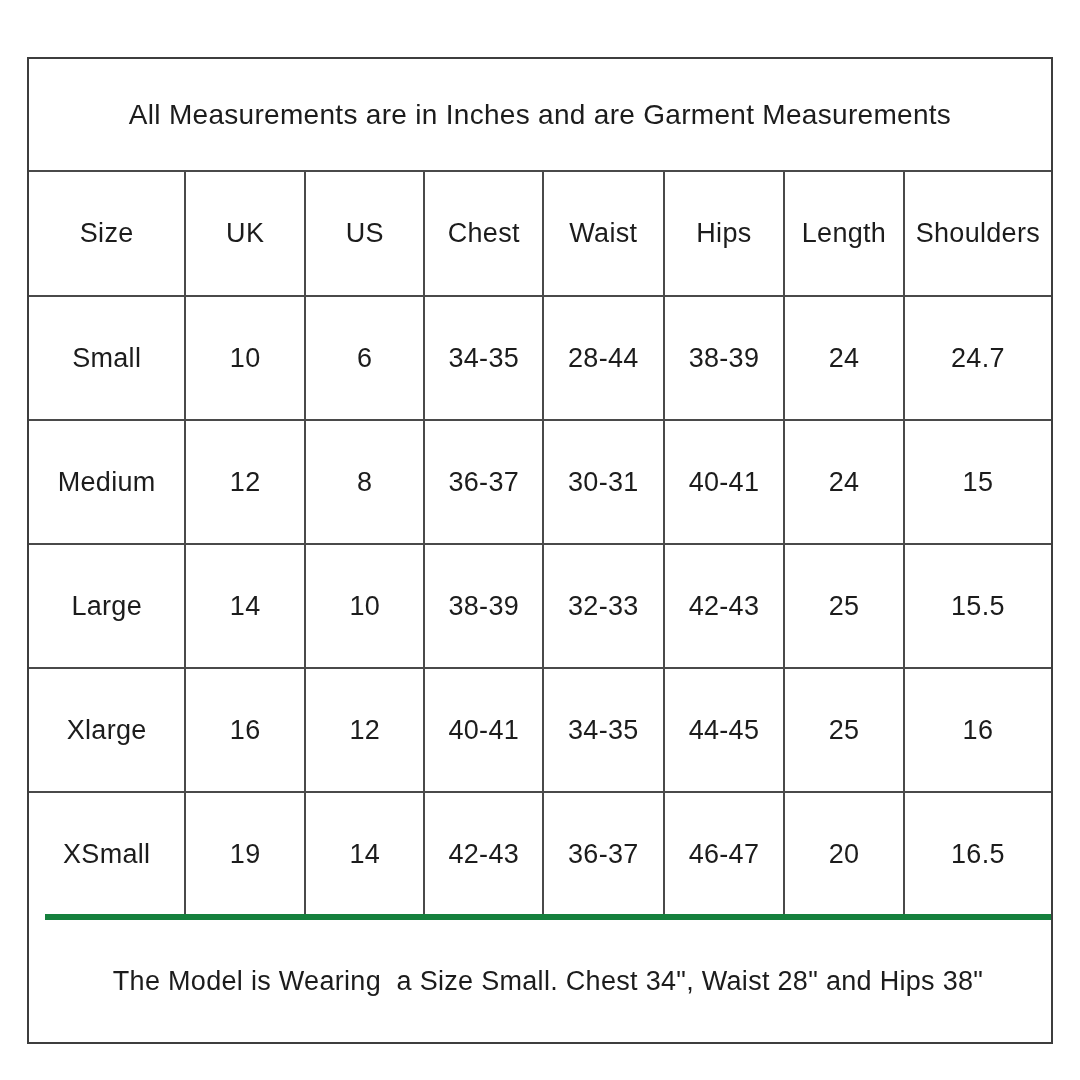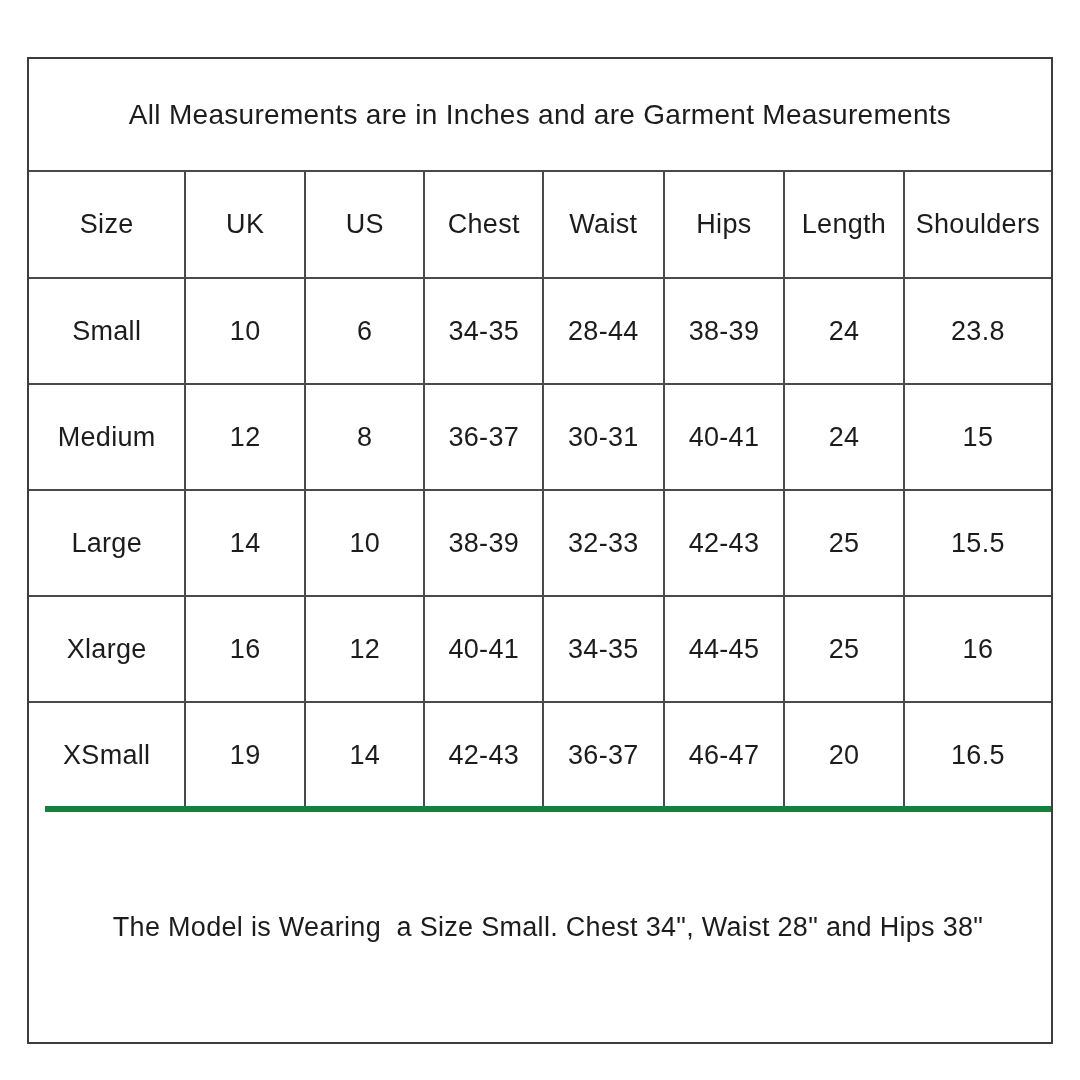--- a/index.html
+++ b/index.html
@@ -33,21 +33,21 @@
   table {
     width: 100%;
     border-collapse: collapse;
     table-layout: fixed;
     flex: 0 0 auto;
   }
   th, td {
     border: 2px solid #4a4a4a;
     text-align: center;
     vertical-align: middle;
-    height: 106px;
+    height: 124px;
     font-size: 27px;
     font-weight: normal;
     letter-spacing: 0.3px;
     padding: 0 2px;
     overflow: hidden;
   }
   
   th:first-child, td:first-child { border-left: none; }
   th:last-child, td:last-child { border-right: none; }
   thead tr th { border-top: none; }
@@ -106,21 +106,21 @@
     </thead>
     <tbody id="table-body">
         <tr>
           <td>Small</td>
           <td>10</td>
           <td>6</td>
           <td>34-35</td>
           <td>28-44</td>
           <td>38-39</td>
           <td>24</td>
-          <td>23.8</td>
+          <td>24.7</td>
         </tr>
         <tr>
           <td>Medium</td>
           <td>12</td>
           <td>8</td>
           <td>36-37</td>
           <td>30-31</td>
           <td>40-41</td>
           <td>24</td>
           <td>15</td>

